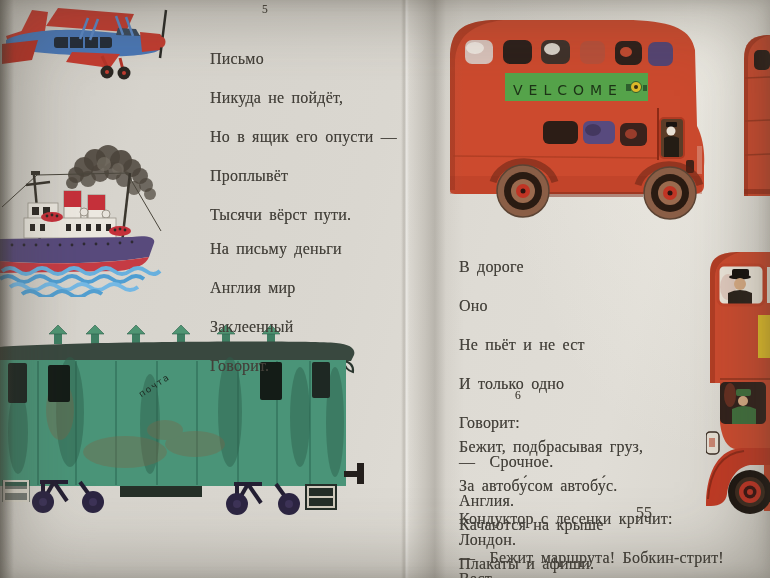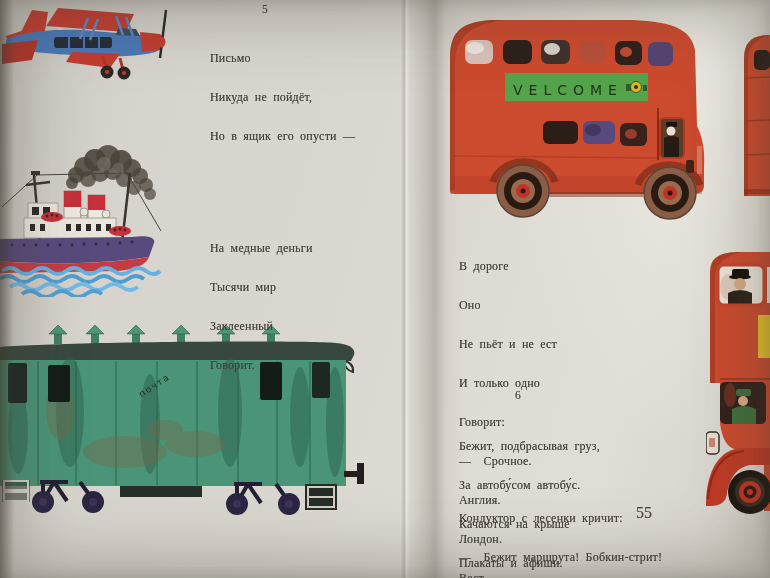--- a/index.html
+++ b/index.html
@@ -9,21 +9,21 @@
   .page-right-glow{position:absolute;left:430px;top:0;width:340px;height:578px;
     background:radial-gradient(ellipse at 80% 6%, rgba(240,238,230,.7), rgba(240,238,230,0) 55%);}
   .gutter{position:absolute;left:408px;top:0;width:56px;height:578px;
     background:linear-gradient(90deg, rgba(120,112,100,0) 0%, rgba(105,98,86,.18) 30%, rgba(88,82,72,.28) 48%, rgba(120,112,100,.08) 68%, rgba(255,255,255,0) 100%);}
   .crease{position:absolute;left:401px;top:0;width:8px;height:578px;
     background:linear-gradient(90deg, rgba(90,84,72,0) 0%, rgba(90,84,72,.22) 40%, rgba(255,255,255,.38) 70%, rgba(255,255,255,0) 100%);}
   .vignette{position:absolute;inset:0;pointer-events:none;
     box-shadow:inset 0 0 70px 12px rgba(72,66,56,.38), inset 0 0 16px rgba(60,54,44,.22);}
   .edgeL{position:absolute;left:0;top:0;width:14px;height:578px;
     background:linear-gradient(90deg, rgba(58,54,46,.5), rgba(58,54,46,0));}
-  .stanza{position:absolute;color:#43403a;font-size:12px;line-height:13px;
+  .stanza{position:absolute;color:#43403a;font-size:16px;line-height:13px;
     letter-spacing:.2px;word-spacing:3px;white-space:pre;text-shadow:0 0 .6px rgba(70,64,54,.55);}
   .pgnum{position:absolute;color:#4a463e;font-size:11.5px;text-shadow:0 0 .6px rgba(70,64,54,.5);}
   svg{position:absolute;display:block;}
 </style>
 </head>
 <body>
 
 <div class="photo">
   <div class="page-right-glow"></div>
 
@@ -300,26 +300,28 @@
     <circle cx="44" cy="249" r="6.5" fill="#3a1410"></circle>
     <circle cx="44" cy="249" r="3" fill="#c03424"></circle>
   </svg>
 
   <div class="pgnum" style="left:262px;top:3px">5</div>
 
   <div class="stanza" style="left:210px;top:26px">
     <div>Письмо</div>
     <div>Никуда не пойдёт,</div>
     <div>Но в ящик его опусти —</div>
+    <div>Проплывёт</div>
+    <div>Тысячи вёрст пути.</div>
   </div>
 
 
   <div class="stanza" style="left:210px;top:216px">
-    <div>На медные деньги</div>
-    <div>Тысячи мир</div>
+    <div>На письму деньги</div>
+    <div>Англия мир</div>
     <div>Заклеенный</div>
     <div>Говорит.</div>
   </div>
 
   <div class="stanza" style="left:459px;top:234px">
     <div>В дороге</div>
     <div>Оно</div>
     <div>Не пьёт и не ест</div>
     <div>И только одно</div>
     <div>Говорит:</div>

